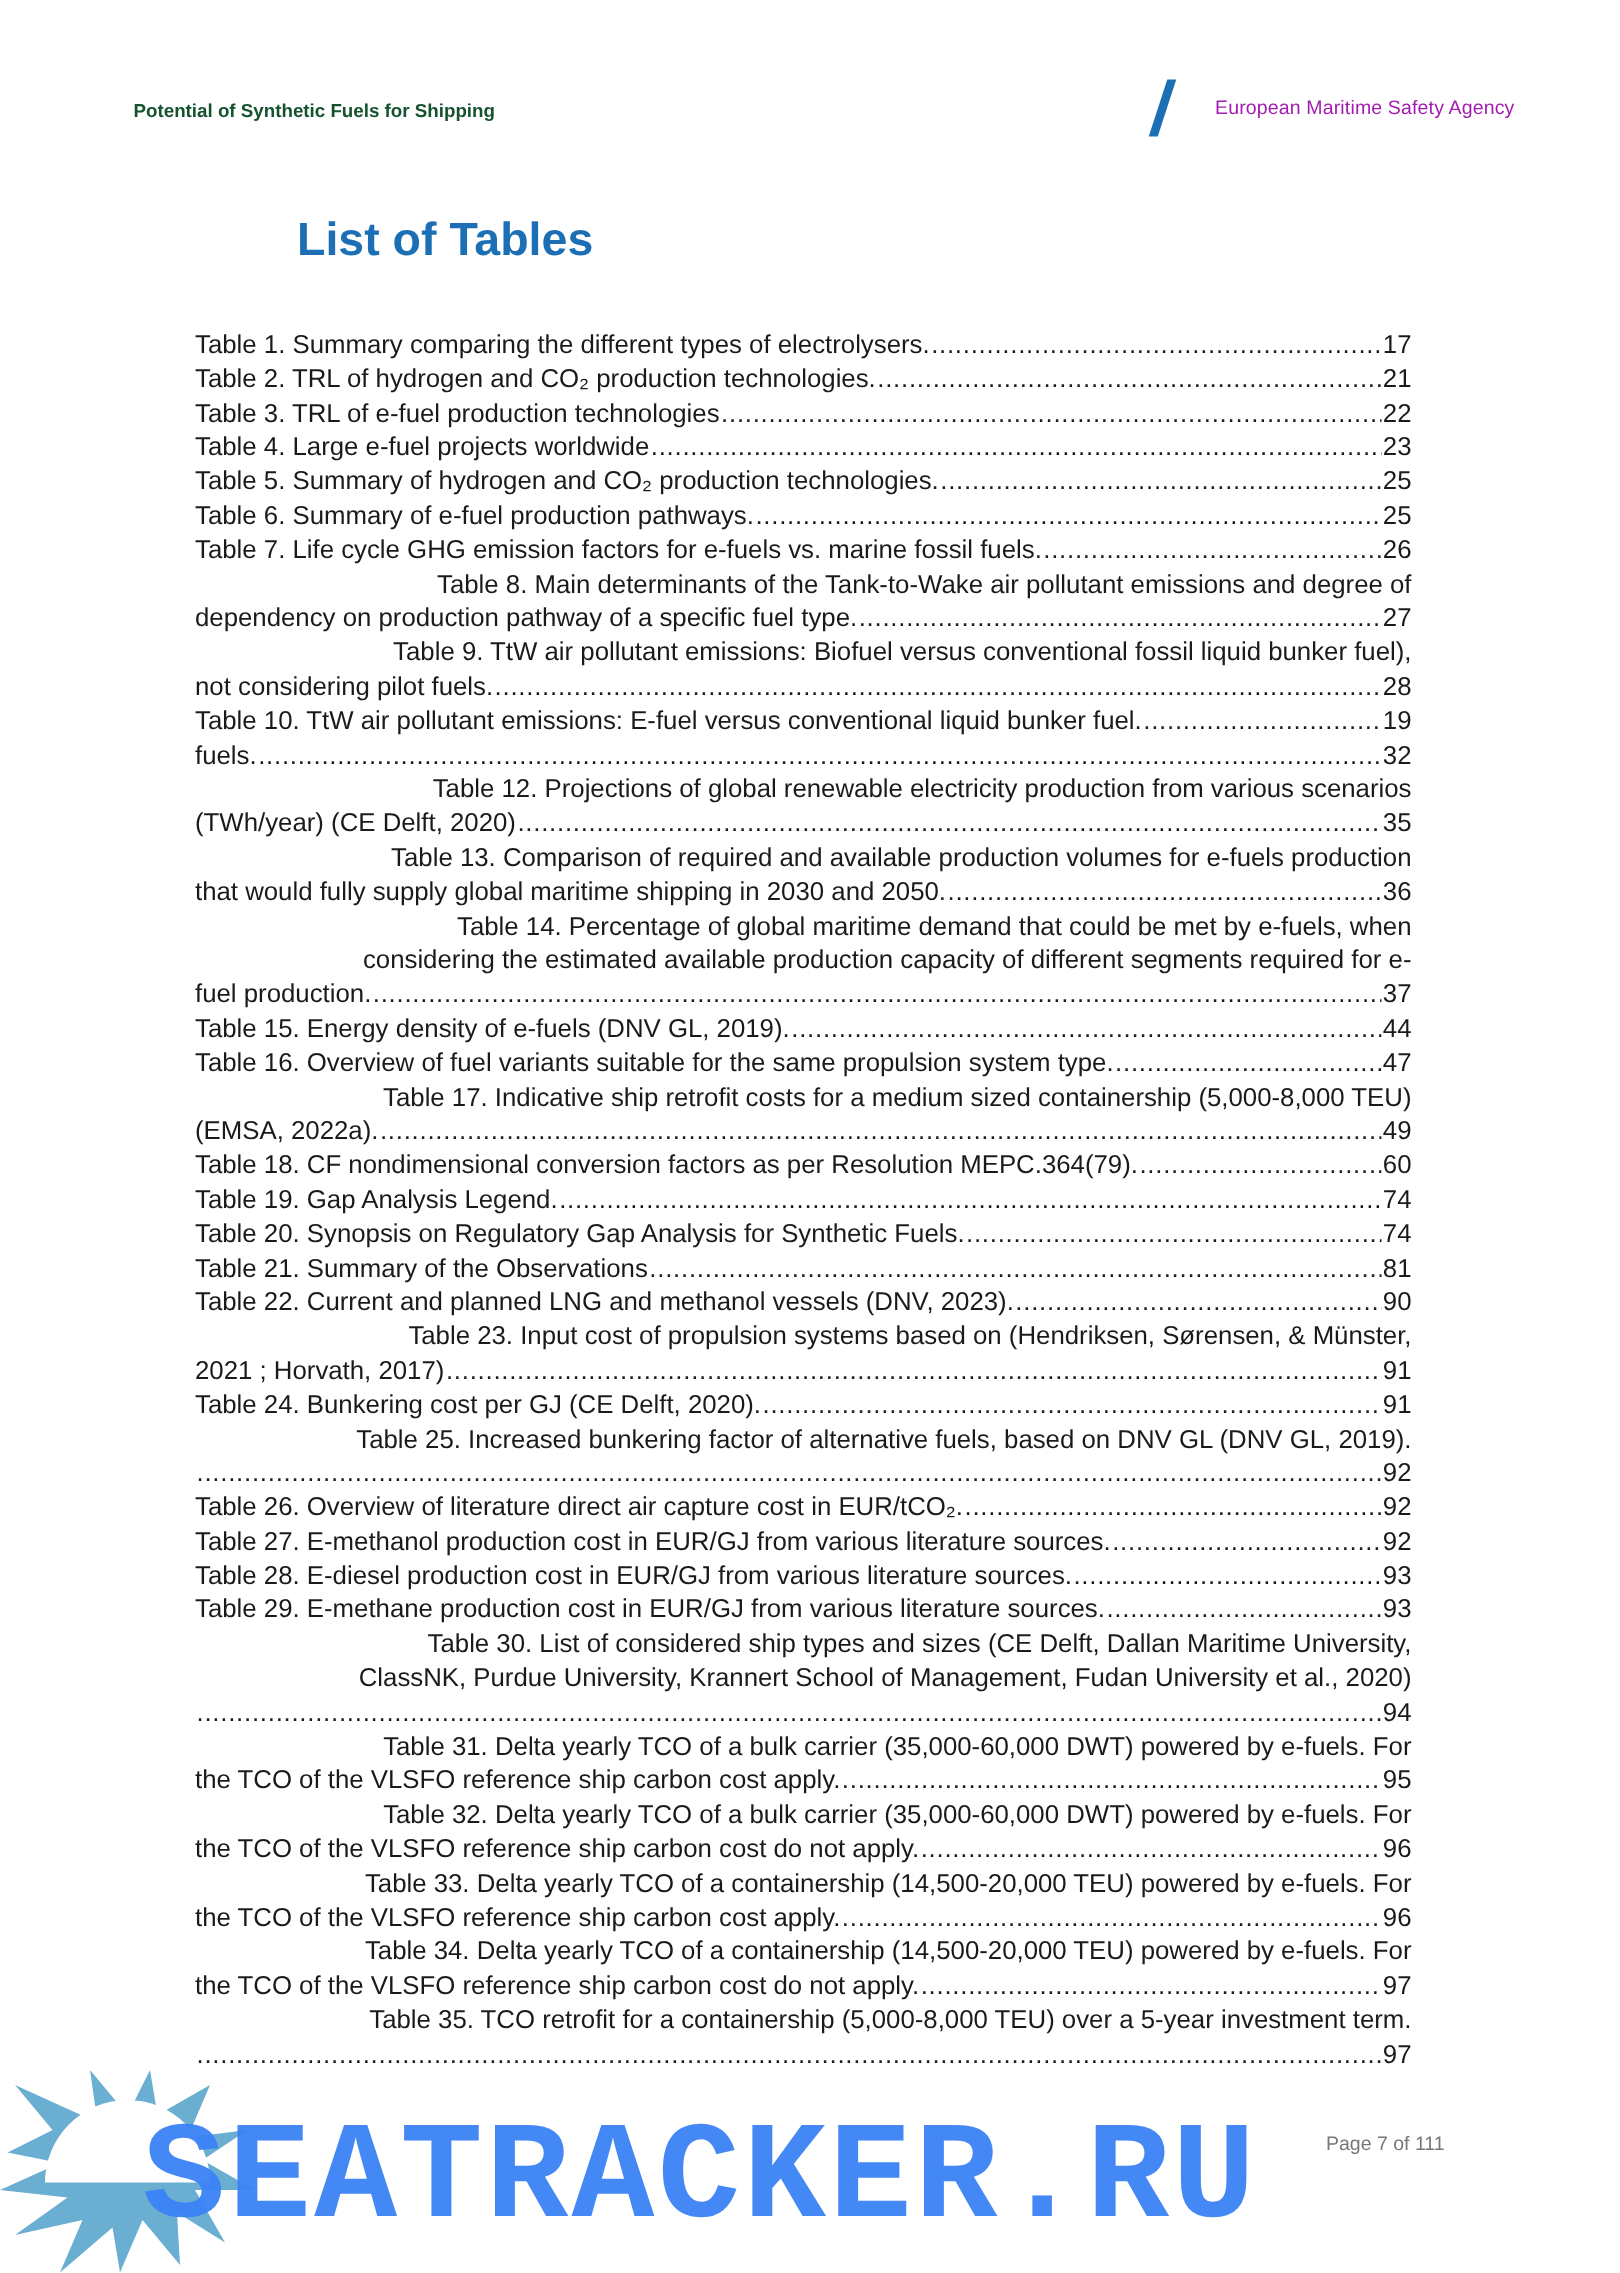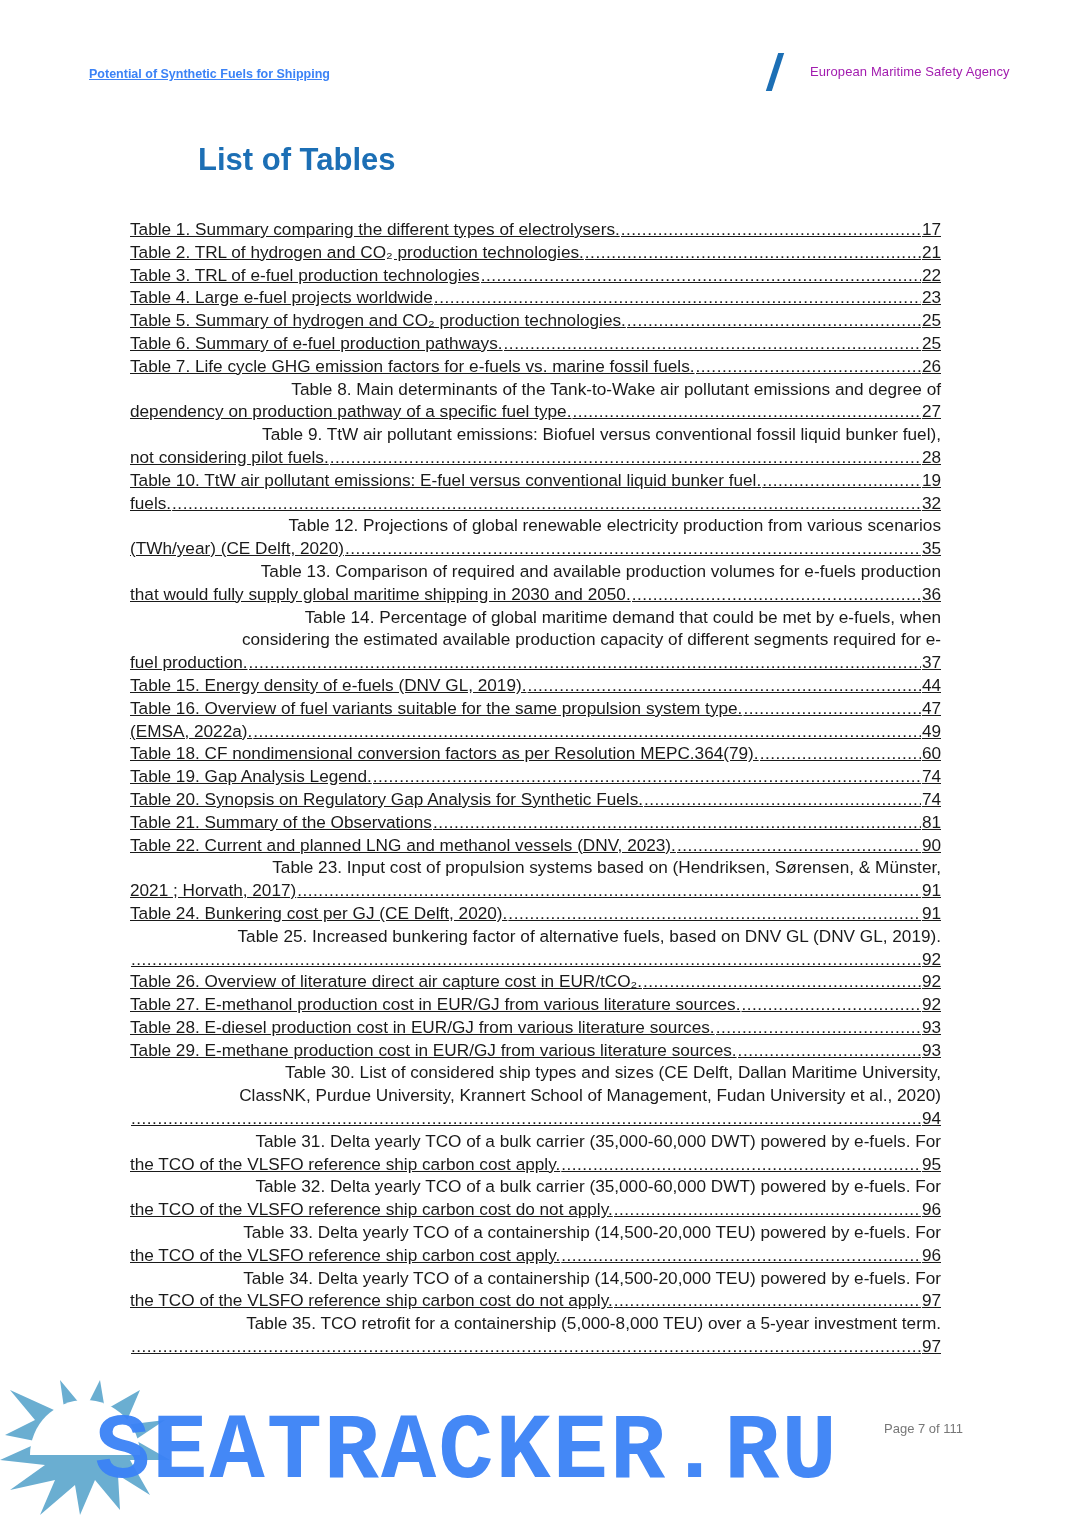--- a/index.html
+++ b/index.html
@@ -1,25 +1,25 @@
 <!DOCTYPE html>
 <html><head>
 <meta charset="utf-8">
 <style>
   html, body { margin: 0; padding: 0; background: #ffffff; }
   body { width: 1080px; height: 1515px; position: relative; overflow: hidden;
          font-family: "Liberation Sans", sans-serif; color: #1a1a1a; }
-  .header-title { position: absolute; left: 89px; top: 67px; font-size: 12.5px; font-weight: bold; color: #3b82f6; text-decoration: underline; }
+  .header-title { position: absolute; left: 89px; top: 67px; font-size: 12.5px; font-weight: bold; color: #14532d; }
   .logo-slash { position: absolute; left: 772px; top: 53px; width: 6px; height: 38px;
                 background: #1c6fb5; transform: skewX(-18deg); }
   .logo-text { position: absolute; left: 810px; top: 64px; font-size: 13px; color: #a21caf; letter-spacing: 0.1px; }
   .page-title { position: absolute; left: 198px; top: 142px; font-size: 31px; font-weight: bold; color: #1c6fb5; }
   .toc { position: absolute; left: 130px; top: 218px; width: 811px; font-size: 17.2px; line-height: 22.8px; }
   .entry { position: relative; }
-  .line { display: flex; align-items: baseline; white-space: nowrap; text-decoration: underline; }
+  .line { display: flex; align-items: baseline; white-space: nowrap; }
   .line .txt { flex: 0 0 auto; }
   .line .dots { flex: 1 1 auto; overflow: hidden; margin: 0 1px; }
   .line .dots::before { content: "................................................................................................................................................................................................................................................................"; letter-spacing: 0.5px; }
   .line .pg { flex: 0 0 auto; }
   .full { white-space: nowrap; text-align: right; }
   .watermark { position: absolute; left: 0; top: 1380px; width: 1080px; height: 135px; pointer-events: none; }
   .wm-text { position: absolute; left: 95px; top: 1400px; font-family: Liberation Mono, monospace; font-weight: bold;
              font-size: 92px; color: #3b82f6; letter-spacing: 2px; opacity: 0.95; }
   .page-num { position: absolute; left: 884px; top: 1421px; font-size: 13px; color: #777777; }
 </style>
@@ -145,20 +145,21 @@
       </div>
     </div>
     <div class="entry">
       <div class="line">
         <span class="txt">Table 16. Overview of fuel variants suitable for the same propulsion system type. </span>
         <span class="dots"></span>
         <span class="pg">47</span>
       </div>
     </div>
     <div class="entry">
+      <div class="full">Table 17. Indicative ship retrofit costs for a medium sized containership (5,000-8,000 TEU)</div>
       <div class="line">
         <span class="txt">(EMSA, 2022a). </span>
         <span class="dots"></span>
         <span class="pg">49</span>
       </div>
     </div>
     <div class="entry">
       <div class="line">
         <span class="txt">Table 18. CF nondimensional conversion factors as per Resolution MEPC.364(79).</span>
         <span class="dots"></span>

